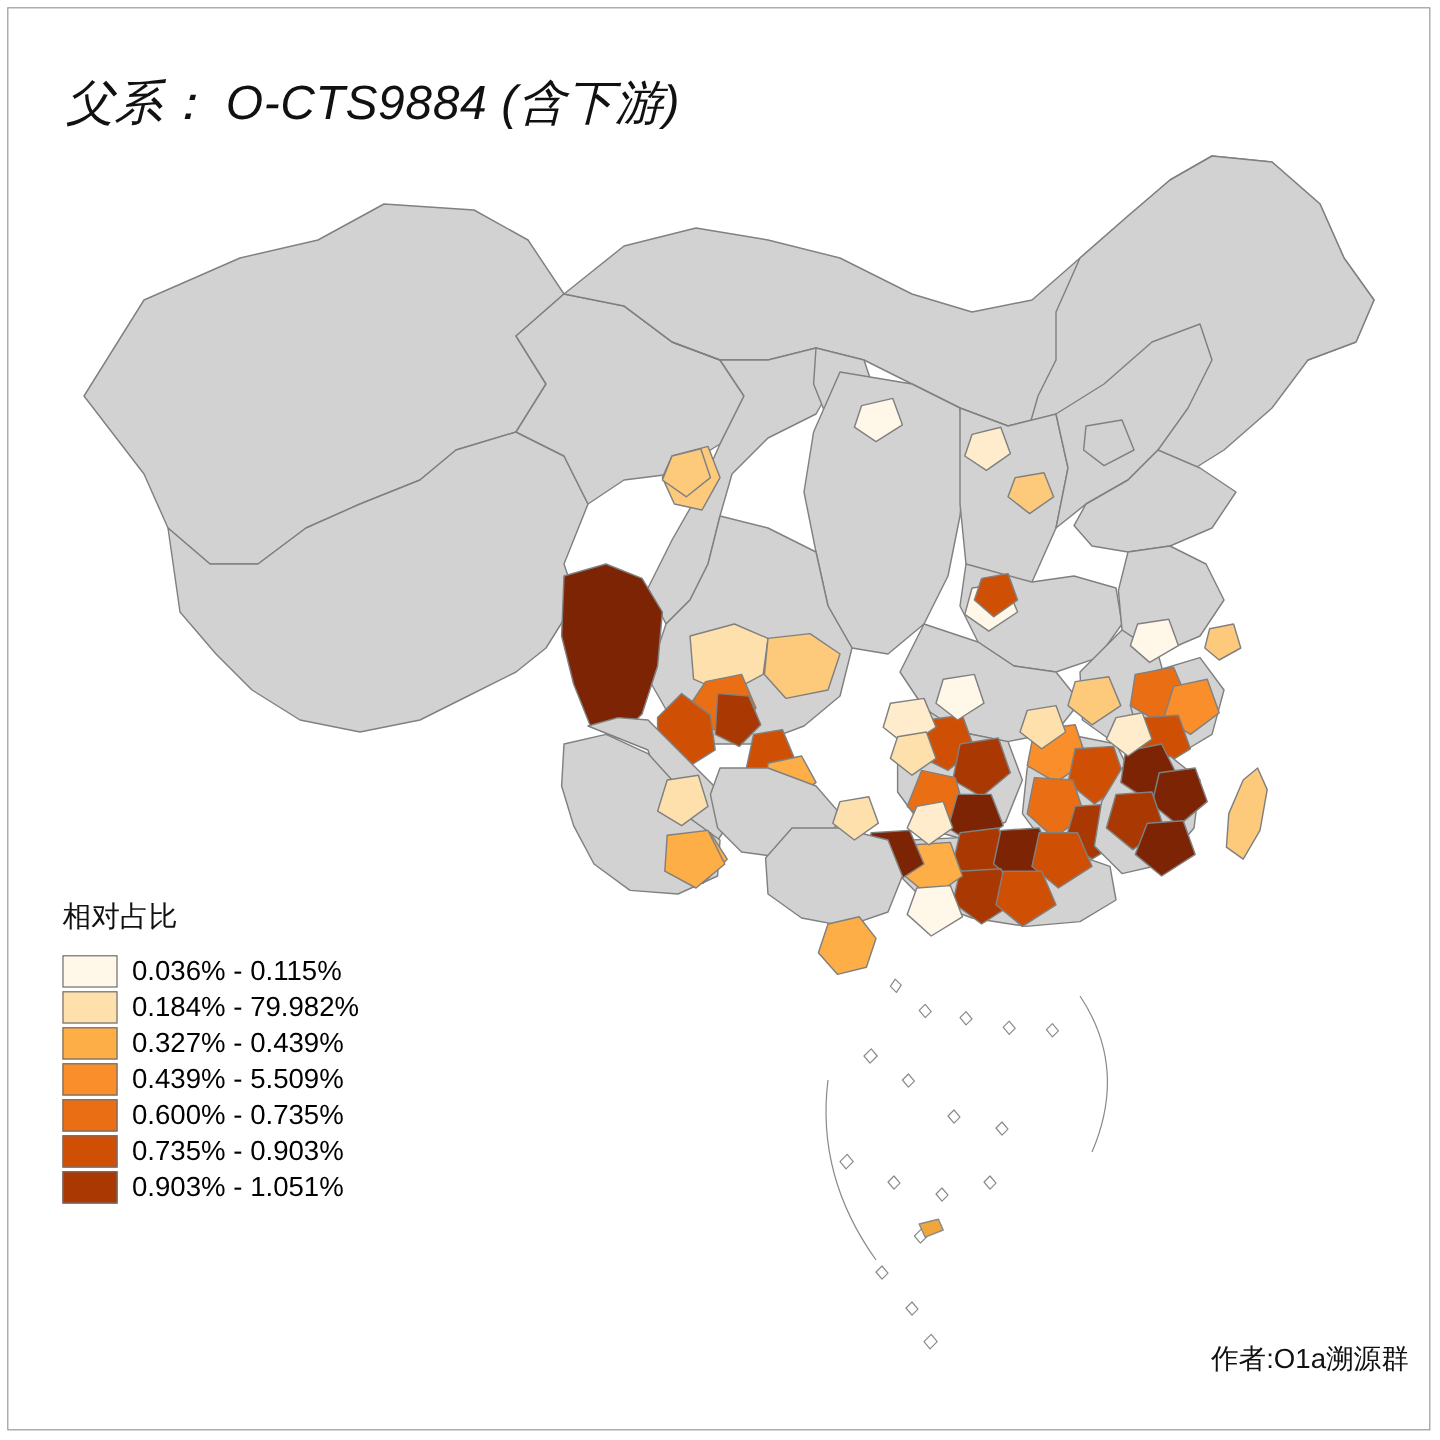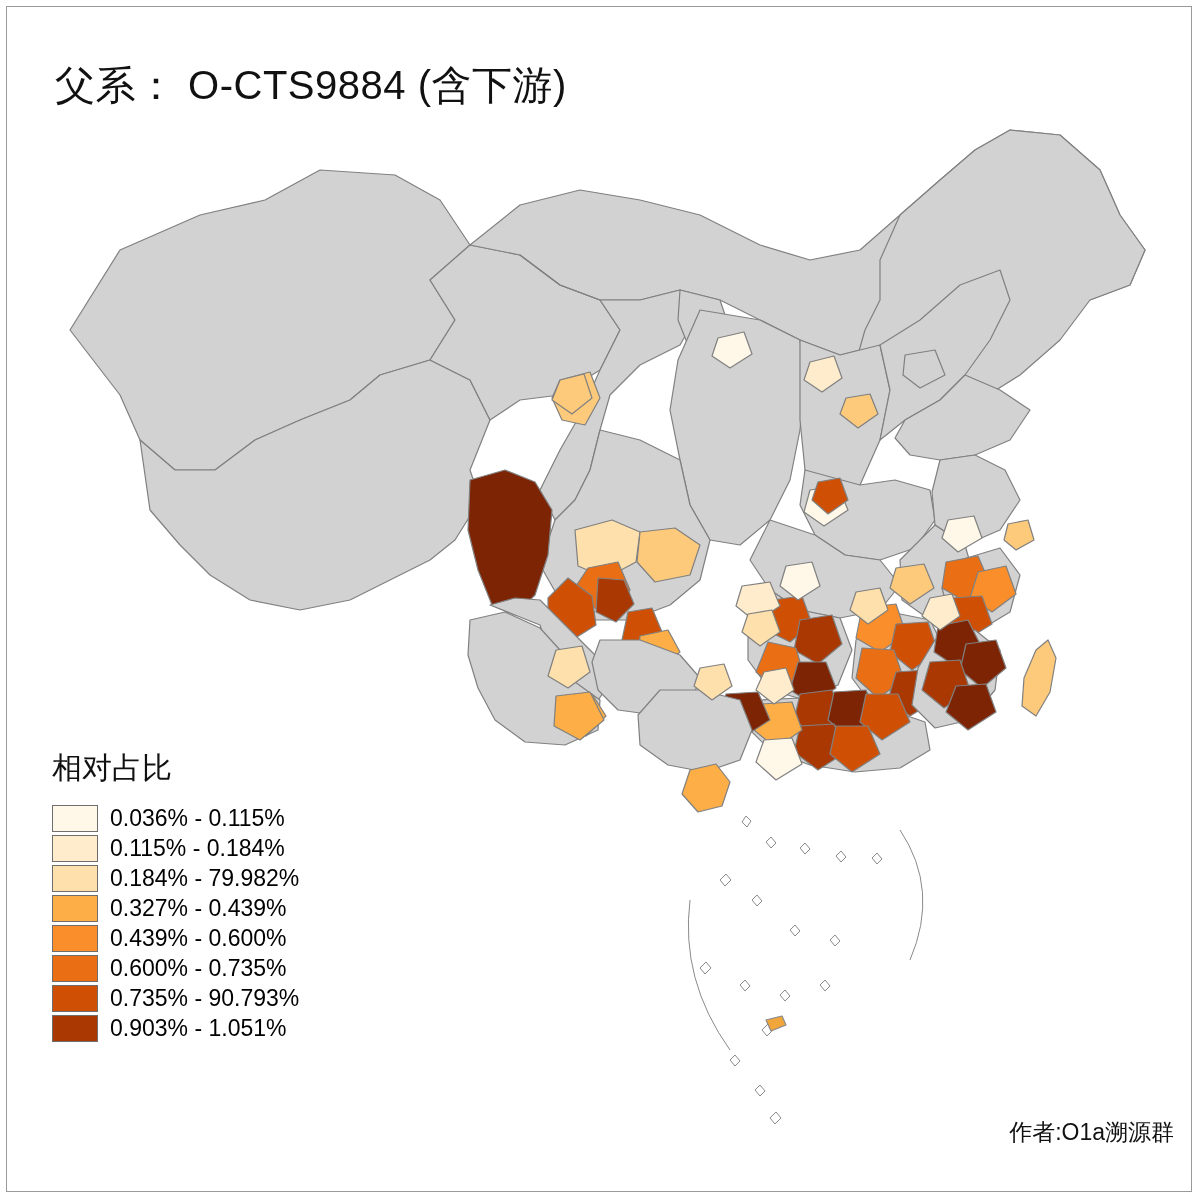--- a/index.html
+++ b/index.html
@@ -28,36 +28,37 @@
     box-sizing: border-box;
   }
   #map-title {
     position: absolute;
     left: 55px;
     top: 58px;
     font-size: 40px;
     color: #111111;
     letter-spacing: 0.5px;
     white-space: nowrap;
+    font-style: italic;
   }
   #map-canvas {
     position: absolute;
     left: 0;
     top: 0;
     width: 1200px;
     height: 1200px;
   }
   #legend {
     position: absolute;
     left: 52px;
     top: 748px;
     width: 330px;
   }
   #legend-title {
-    font-size: 30px;
+    font-size: 24px;
     color: #111111;
     margin-bottom: 14px;
   }
   .legend-row {
     display: flex;
     align-items: center;
     height: 30px;
   }
   .legend-swatch {
     width: 46px;
@@ -222,42 +223,38 @@
 
   <div id="map-title">父系： O-CTS9884 (含下游)</div>
 
   <div id="legend">
     <div id="legend-title">相对占比</div>
     <div class="legend-row">
       <span class="legend-swatch" style="background:#fff7e8"></span>
       <span class="legend-label">0.036% - 0.115%</span>
     </div>
     <div class="legend-row">
-      <span class="legend-swatch" style="background:#feeccd"></span>
-      <span class="legend-label">0.115% - 0.184%</span>
-    </div>
-    <div class="legend-row">
       <span class="legend-swatch" style="background:#fde0ab"></span>
       <span class="legend-label">0.184% - 79.982%</span>
     </div>
     <div class="legend-row">
       <span class="legend-swatch" style="background:#fdae46"></span>
       <span class="legend-label">0.327% - 0.439%</span>
     </div>
     <div class="legend-row">
       <span class="legend-swatch" style="background:#f98e2b"></span>
-      <span class="legend-label">0.439% - 0.600%</span>
+      <span class="legend-label">0.439% - 5.509%</span>
     </div>
     <div class="legend-row">
       <span class="legend-swatch" style="background:#ea6f14"></span>
       <span class="legend-label">0.600% - 0.735%</span>
     </div>
     <div class="legend-row">
       <span class="legend-swatch" style="background:#cf5005"></span>
-      <span class="legend-label">0.735% - 90.793%</span>
+      <span class="legend-label">0.735% - 0.903%</span>
     </div>
     <div class="legend-row">
       <span class="legend-swatch" style="background:#a93803"></span>
       <span class="legend-label">0.903% - 1.051%</span>
     </div>
   </div>
 
   <div id="credit">作者:O1a溯源群</div>
 </div>
 

